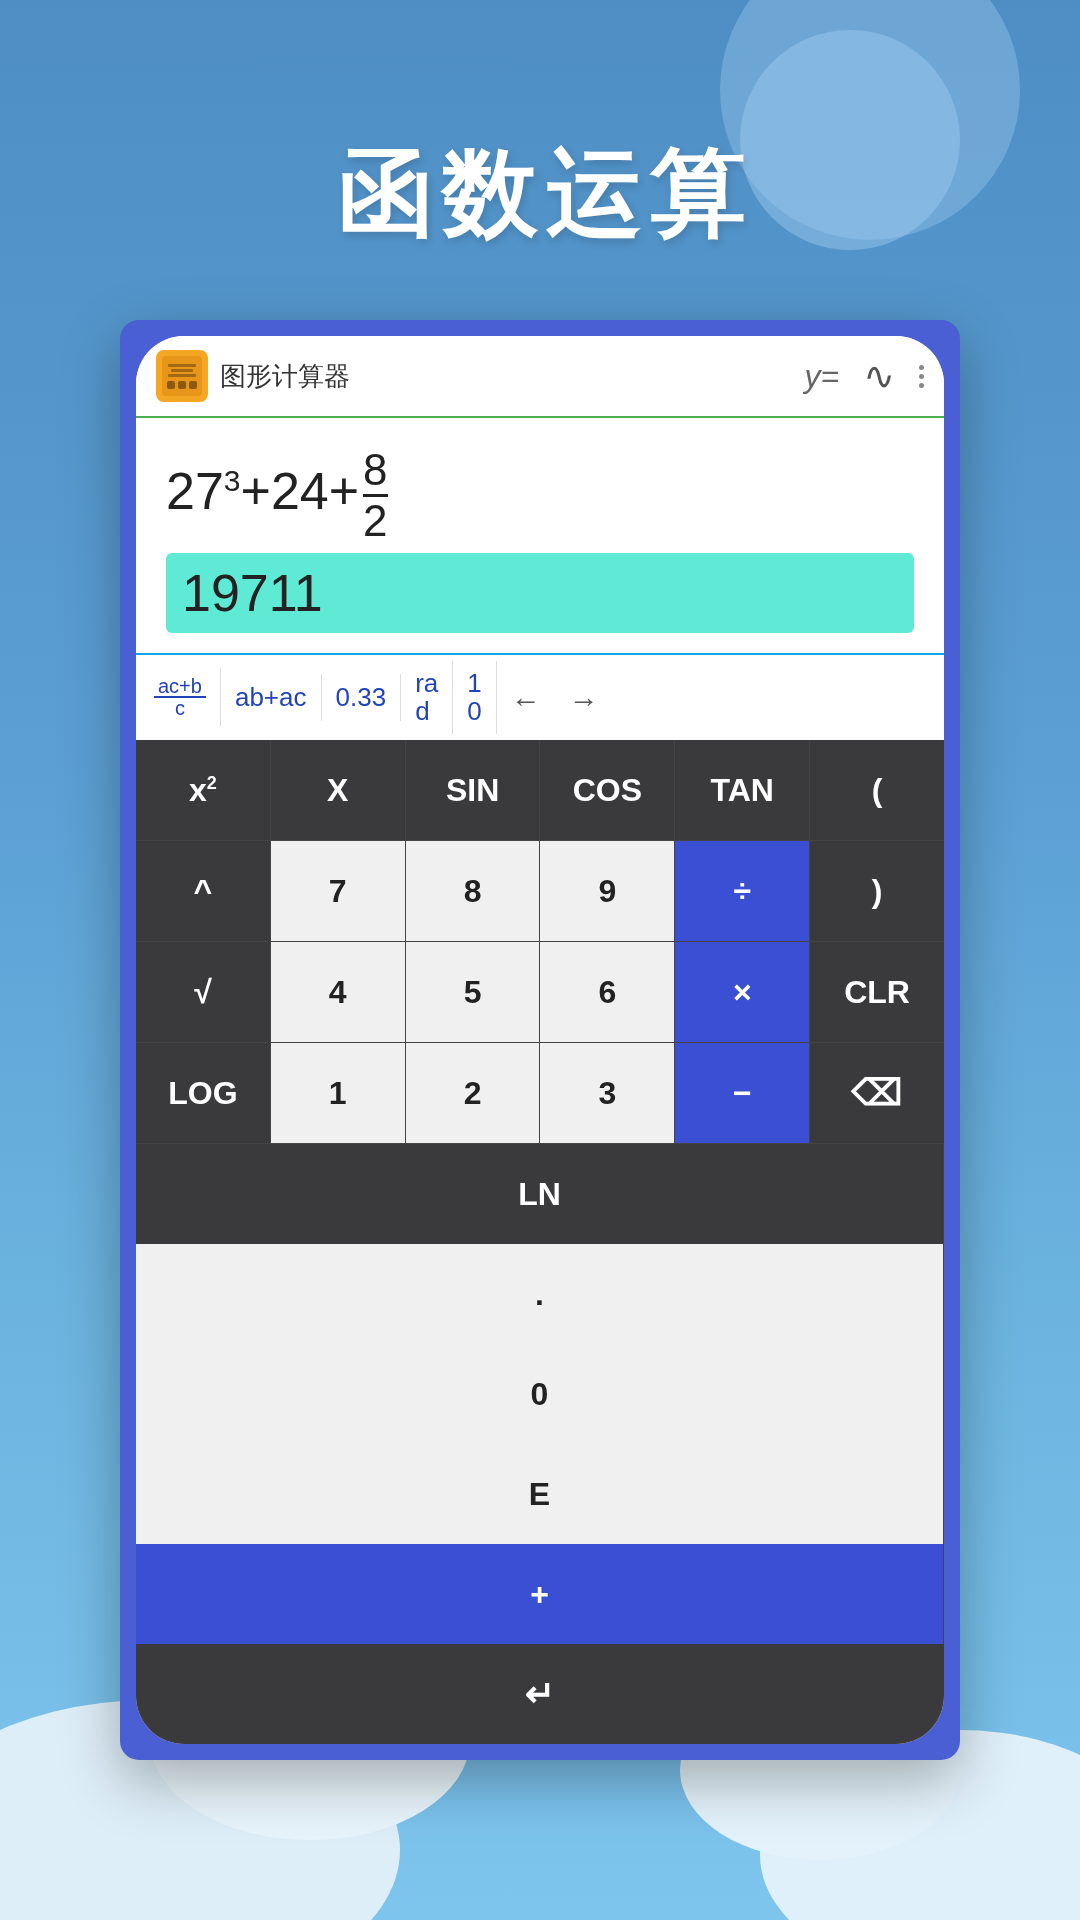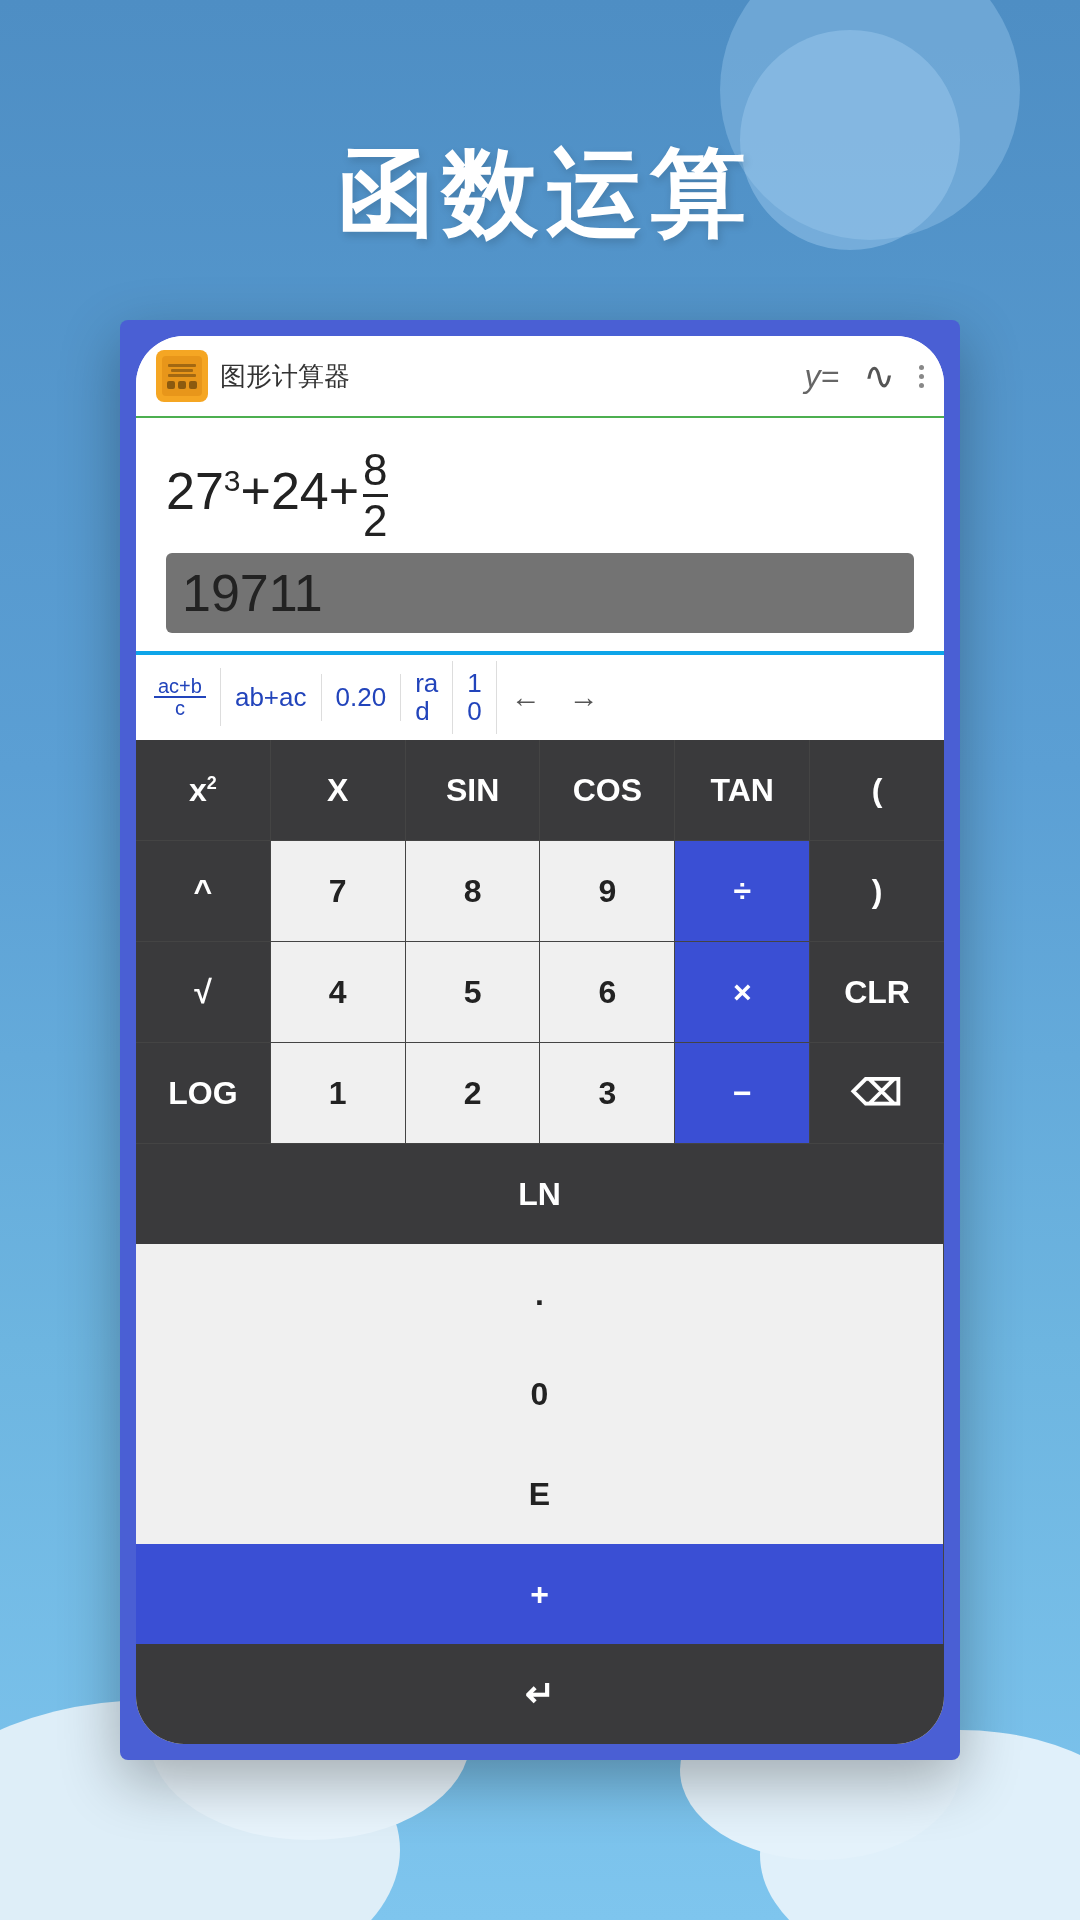--- a/index.html
+++ b/index.html
@@ -77,21 +77,21 @@
     }
 
     
     .phone-frame {
       position: absolute;
       top: 320px;
       left: 120px;
       right: 120px;
       bottom: 160px;
       background: #4a5fd4;
-      border-radius: 8px;
+      border-radius: 19px;
       padding: 16px;
       box-shadow: 0 20px 60px rgba(0,0,0,0.3);
     }
 
     .phone-inner {
       width: 100%;
       height: 100%;
       background: white;
       border-radius: 48px;
       overflow: hidden;
@@ -214,31 +214,31 @@
       font-size: 44px;
       line-height: 1;
       padding-top: 2px;
       width: 100%;
       text-align: center;
     }
 
     .result-line {
       font-size: 52px;
       color: #222;
-      background: #737373;
+      background: #5eead4;
       padding: 10px 16px;
       border-radius: 6px;
     }
 
     
     .toolbar-strip {
       display: flex;
       align-items: center;
       background: white;
-      border-top: 4px solid #0ea5e9;
+      border-top: 2px solid #0ea5e9;
       padding: 6px 4px;
       gap: 0;
       flex-shrink: 0;
       overflow-x: auto;
     }
 
     .toolbar-item {
       padding: 8px 14px;
       font-size: 26px;
       color: #2244bb;
@@ -393,21 +393,21 @@
     </div>
 
     <div class="toolbar-strip">
       <div class="toolbar-item">
         <div class="toolbar-frac">
           <span class="toolbar-frac-top">ac+b</span>
           <span class="toolbar-frac-bot">c</span>
         </div>
       </div>
       <div class="toolbar-item">ab+ac</div>
-      <div class="toolbar-item">0.20</div>
+      <div class="toolbar-item">0.33</div>
       <div class="toolbar-item" style="display:flex;flex-direction:column;align-items:flex-start;line-height:1.1;">
         <span>ra</span>
         <span>d</span>
       </div>
       <div class="toolbar-item" style="display:flex;flex-direction:column;align-items:center;line-height:1.1;">
         <span>1</span>
         <span>0</span>
       </div>
       <div class="toolbar-arrow">←</div>
       <div class="toolbar-arrow">→</div>

